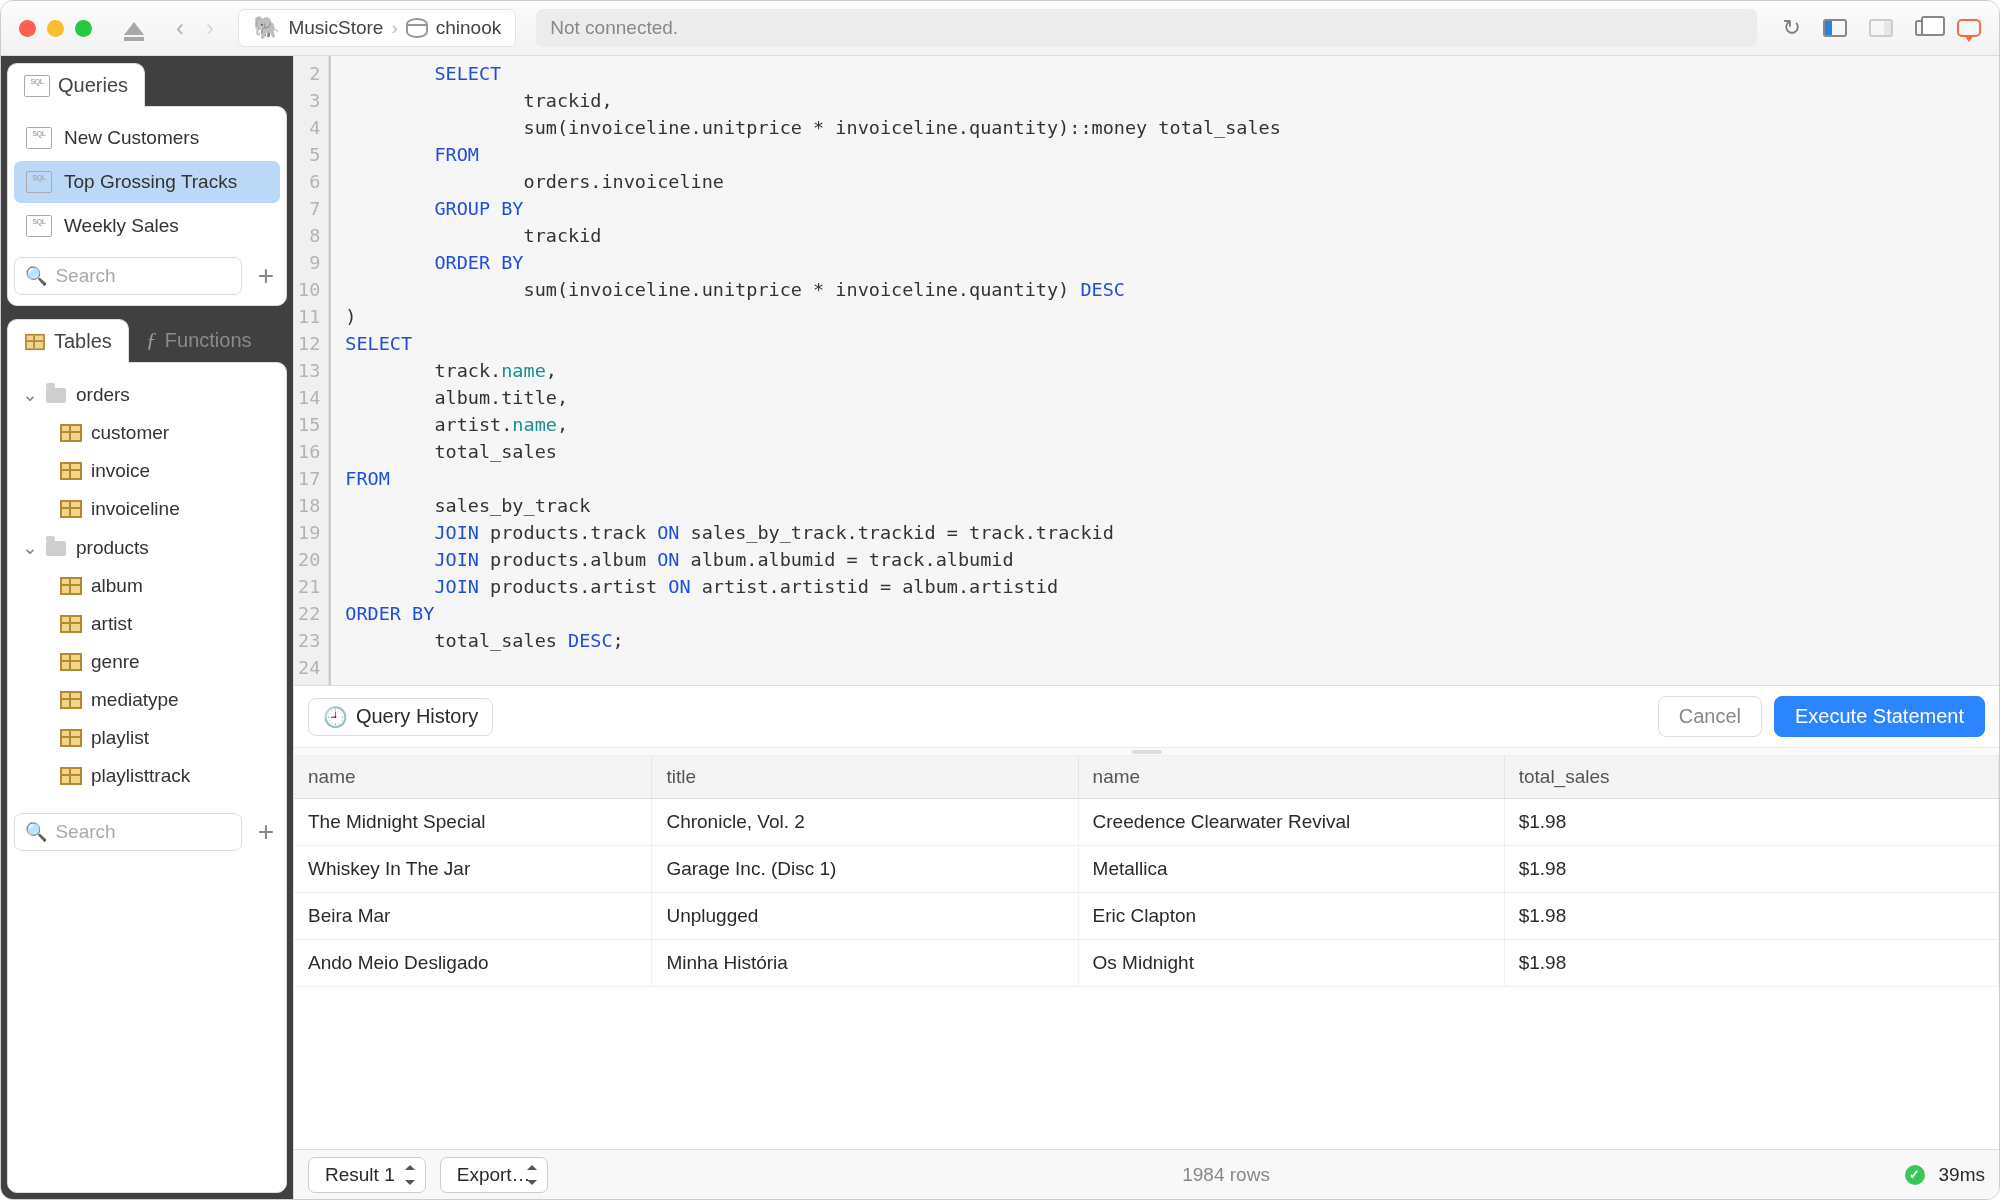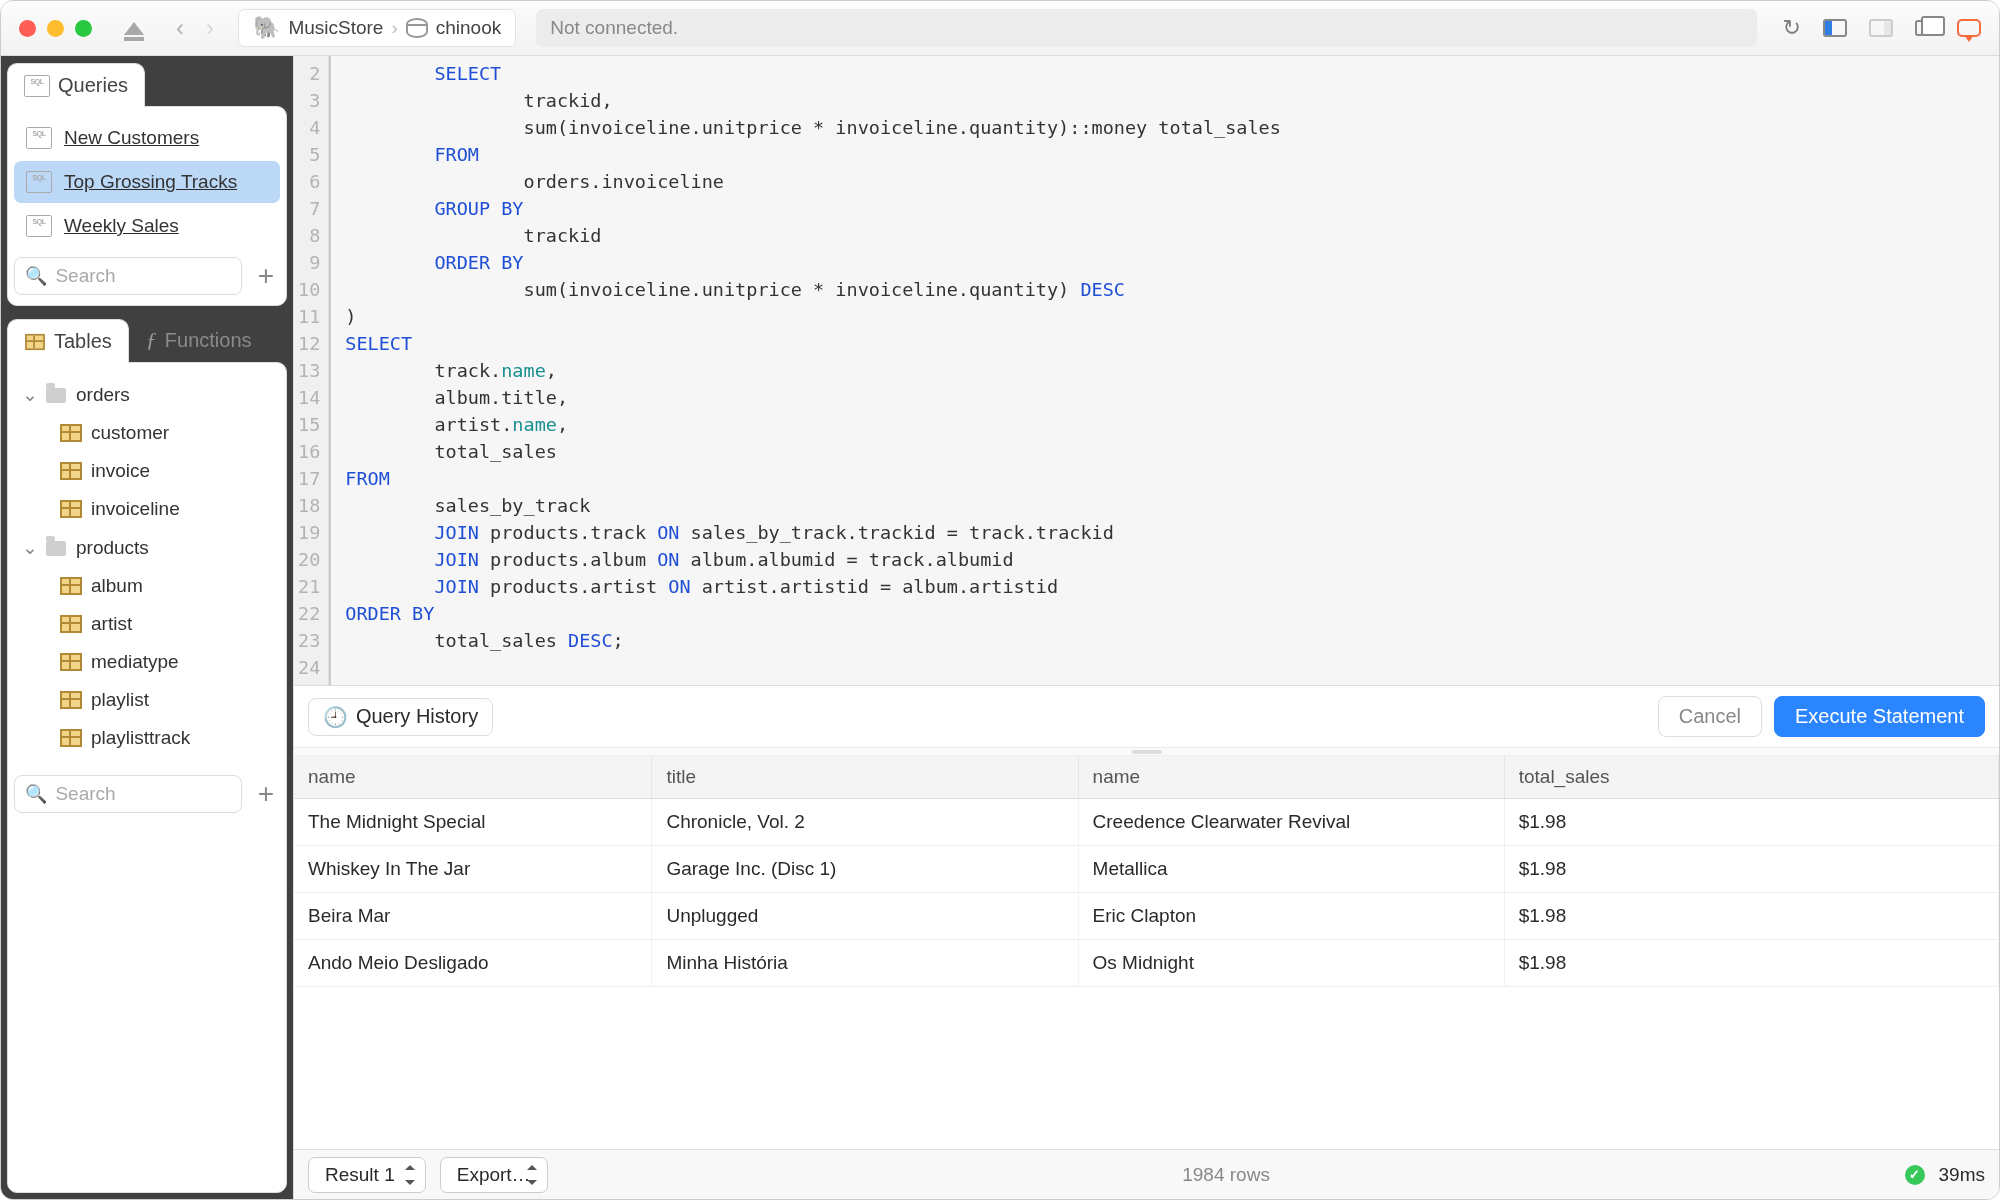--- a/index.html
+++ b/index.html
@@ -27,21 +27,21 @@
   .chat-icon{width:24px;height:18px;border:2.5px solid #f76a3c;border-radius:5px;position:relative;}
   .chat-icon::after{content:"";position:absolute;left:5px;bottom:-7px;width:0;height:0;border-left:5px solid transparent;border-right:5px solid transparent;border-top:7px solid #f76a3c;}
 
   
   .body{flex:1;display:flex;overflow:hidden;}
   .sidebar{width:293px;background:#404040;border-right:1px solid #ddd;display:flex;flex-direction:column;}
   .tabs{display:flex;align-items:flex-end;height:50px;padding-left:6px;padding-top:6px;}
   .tab{display:flex;align-items:center;gap:8px;padding:10px 16px;border:1px solid #ddd;border-bottom:none;border-radius:10px 10px 0 0;background:#fff;font-size:20px;color:#444;position:relative;top:1px;}
   .tab.inactive{background:transparent;border-color:transparent;color:#8a8a8a;}
   .panel{background:#fff;border:1px solid #ddd;border-radius:0 10px 10px 10px;margin:0 6px 6px 6px;padding:10px 6px;}
-  .qlist{display:flex;flex-direction:column;gap:2px;text-decoration:underline;}
+  .qlist{display:flex;flex-direction:column;gap:2px;}
   .qitem{display:flex;align-items:center;gap:12px;padding:10px 12px;border-radius:7px;font-size:19px;color:#333;}
   .qitem.selected{background:#bcd8f7;}
   .searchrow{display:flex;align-items:center;gap:10px;margin-top:10px;}
   .searchbox{flex:1;display:flex;align-items:center;gap:8px;border:1px solid #ddd;border-radius:8px;padding:6px 10px;height:38px;color:#aaa;font-size:19px;}
   .plus{font-size:28px;color:#888;width:28px;text-align:center;}
   .tree-panel{background:#fff;border:1px solid #ddd;border-radius:0 10px 10px 10px;margin:0 6px 6px 6px;padding:8px 0;flex:1;display:flex;flex-direction:column;overflow:hidden;}
   .tree-body{overflow:auto;padding:4px 0;}
   .node{display:flex;align-items:center;gap:10px;padding:8px 14px;font-size:19px;color:#333;}
   .node .chev{width:14px;color:#888;}
   .node.child{padding-left:52px;gap:9px;}
@@ -186,20 +186,24 @@
               <span class="folder-icon"></span>
               <span>products</span>
             </div>
             <div class="node child">
               <span class="table-icon"></span>
               <span>album</span>
             </div>
             <div class="node child">
               <span class="table-icon"></span>
               <span>artist</span>
+            </div>
+            <div class="node child">
+              <span class="table-icon"></span>
+              <span>genre</span>
             </div>
             <div class="node child">
               <span class="table-icon"></span>
               <span>mediatype</span>
             </div>
             <div class="node child">
               <span class="table-icon"></span>
               <span>playlist</span>
             </div>
             <div class="node child">

